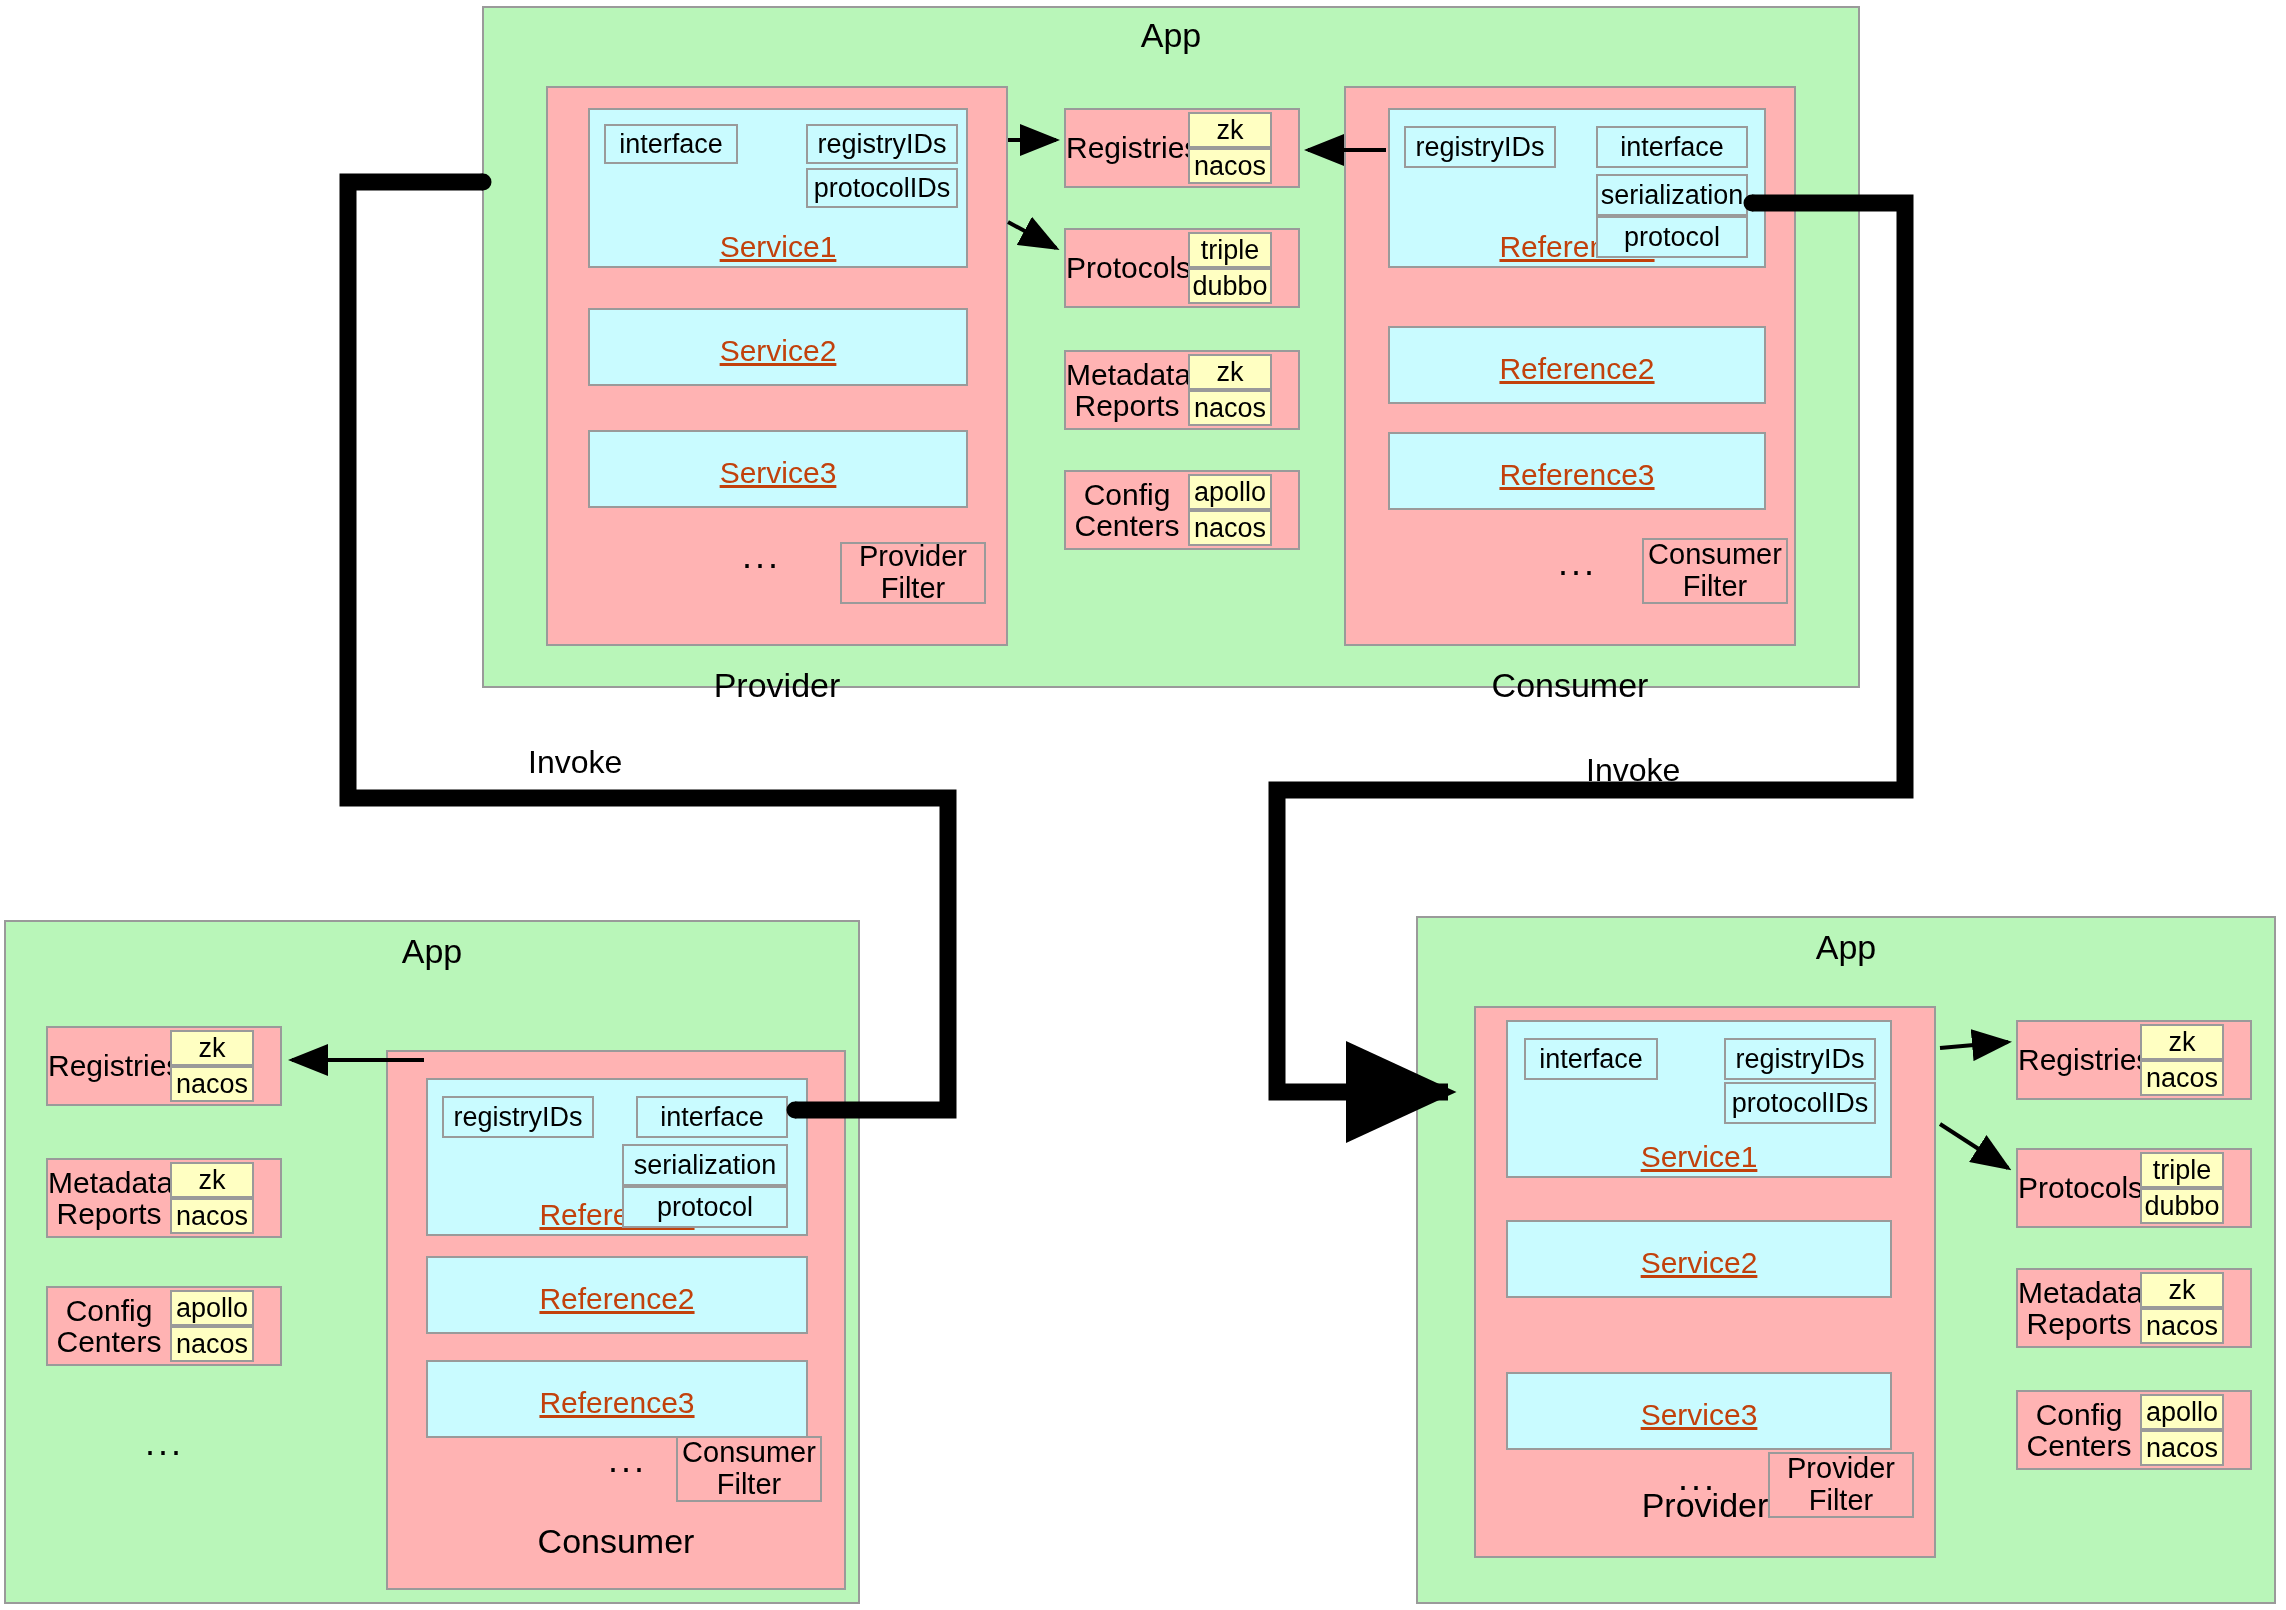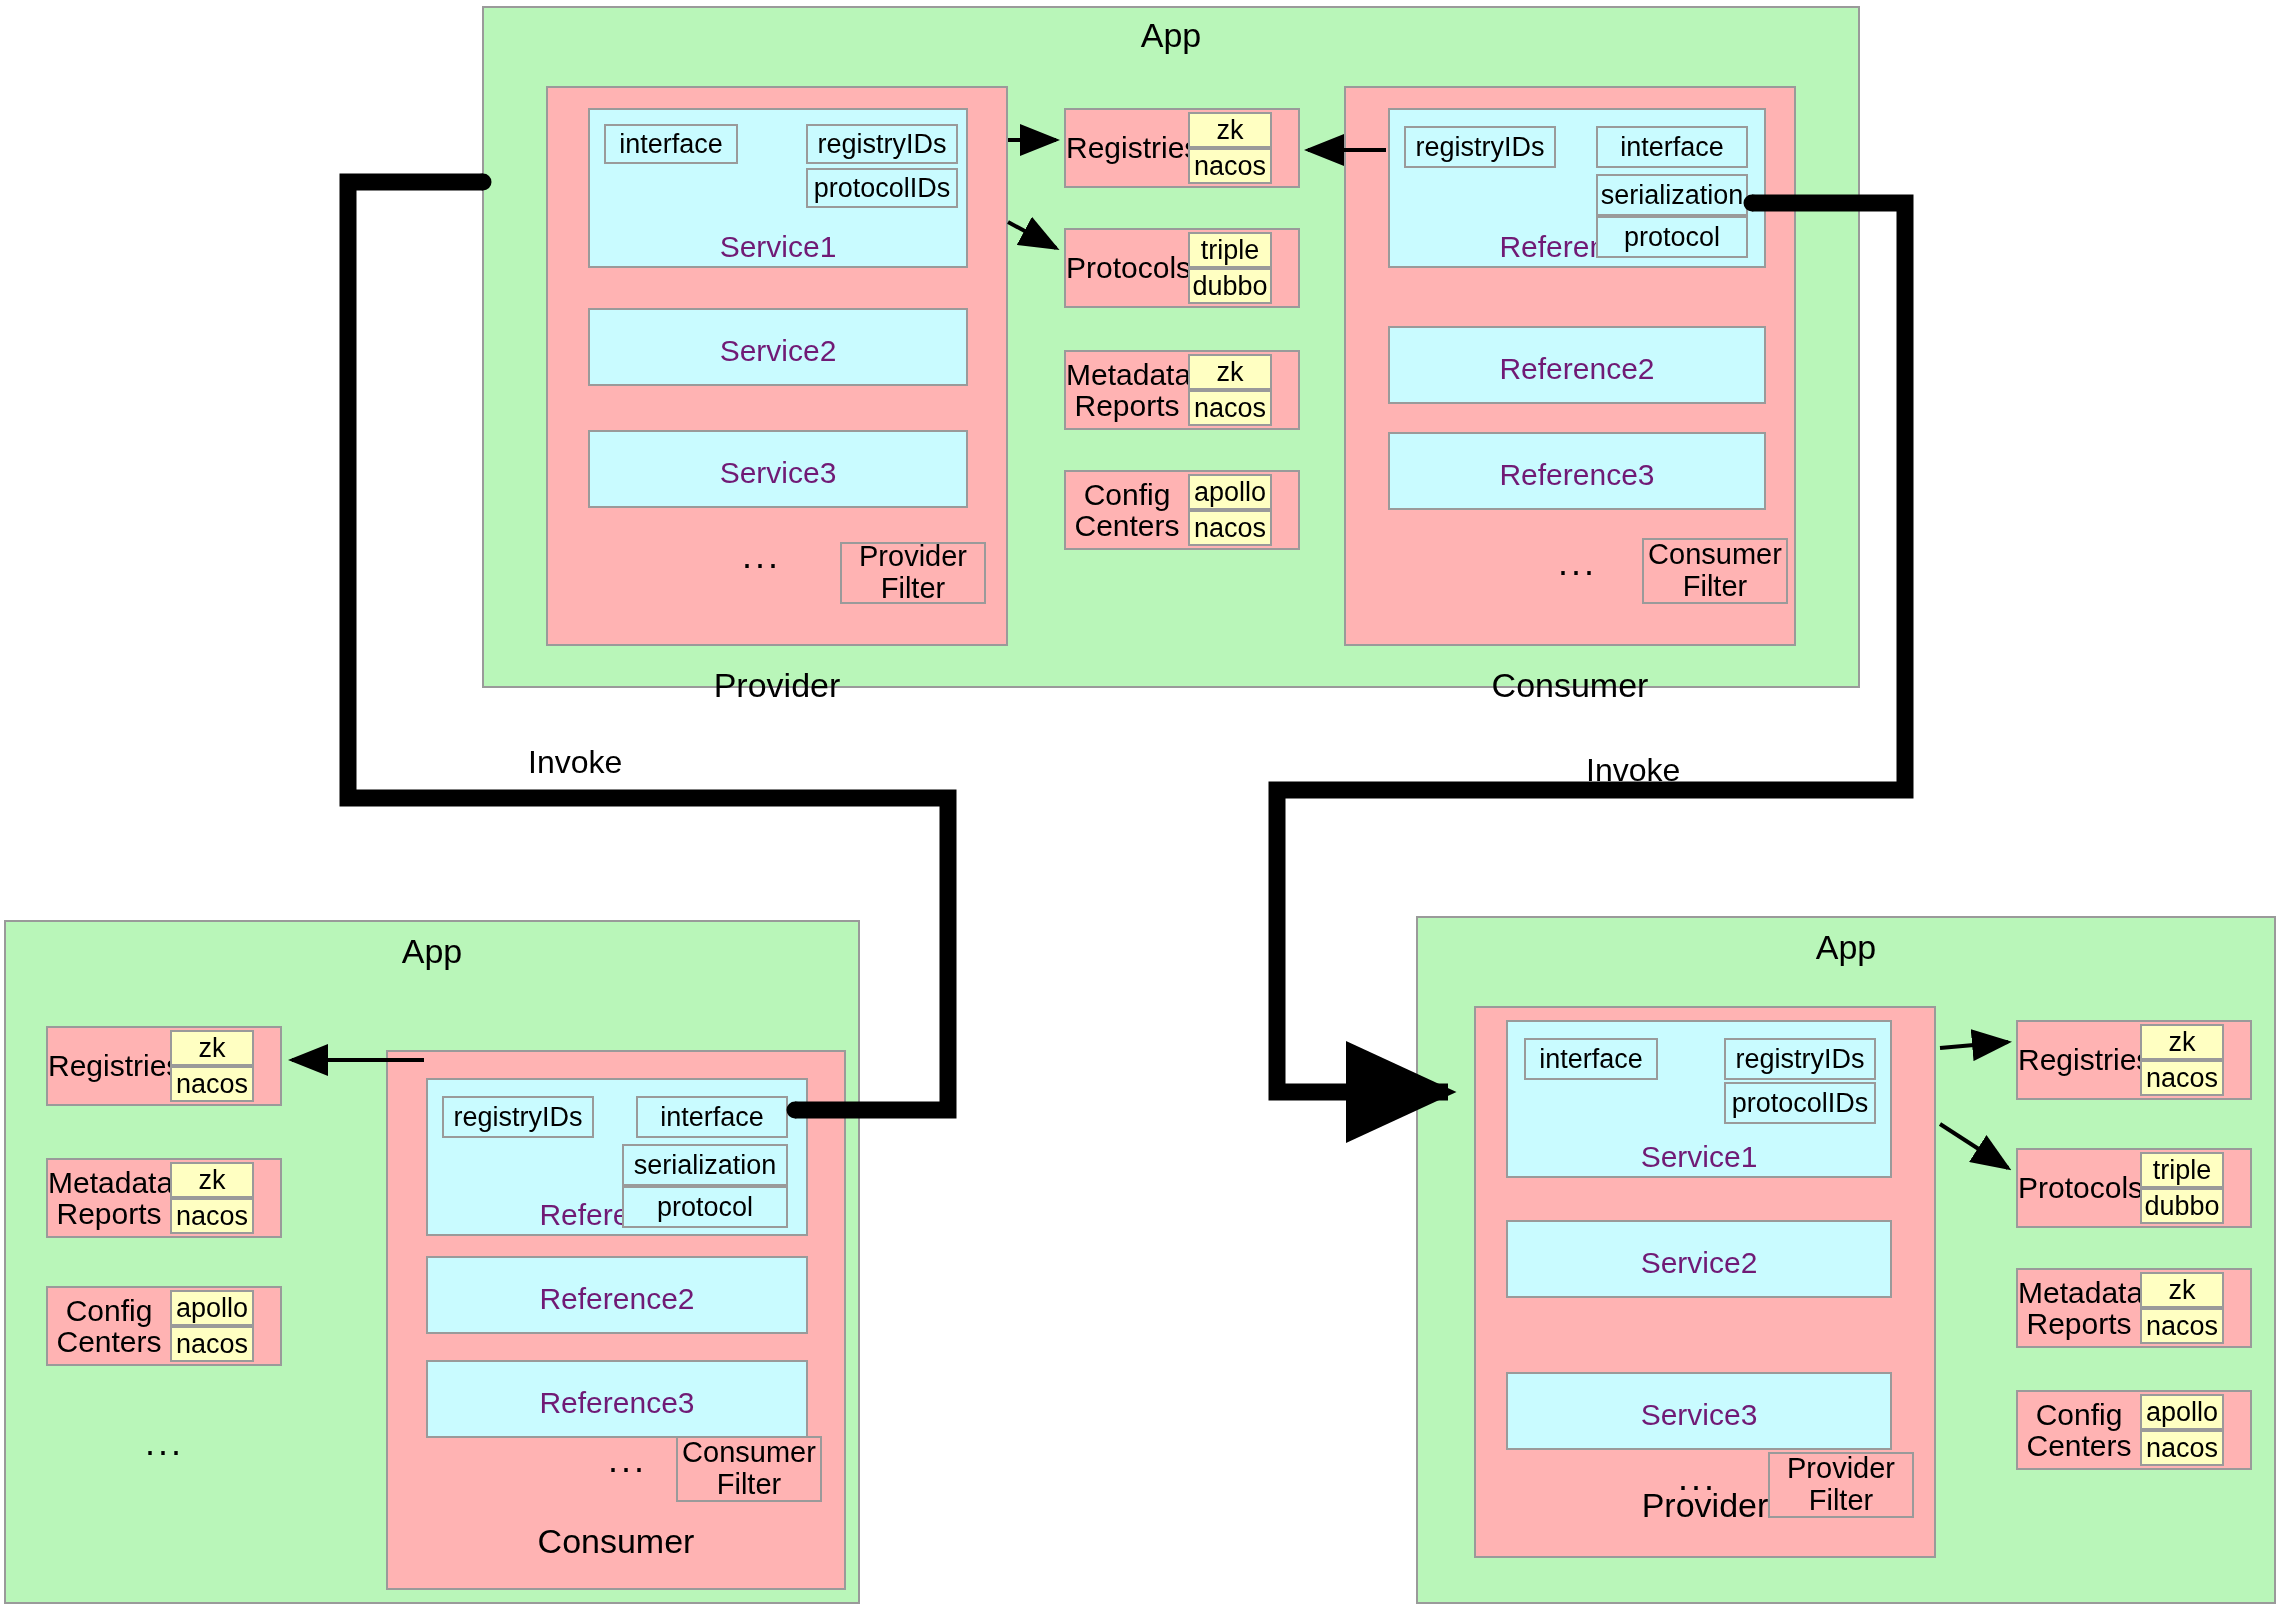--- a/index.html
+++ b/index.html
@@ -6,21 +6,21 @@
   body{font-family:"Liberation Sans",sans-serif;}
   #canvas{position:relative;width:2286px;height:1610px;background:#ffffff;overflow:hidden;}
 
   .app-box{position:absolute;background:#B9F6B9;border:2px solid #9a9a9a;box-sizing:border-box;}
   .app-title{position:absolute;left:0;right:0;text-align:center;font-size:34px;color:#000;}
 
   .role-box{position:absolute;background:#FFB3B3;border:2px solid #9a9a9a;box-sizing:border-box;}
   .role-title{position:absolute;left:0;right:0;text-align:center;font-size:34px;color:#000;}
 
   .svc-box{position:absolute;background:#C9FBFF;border:2px solid #9a9a9a;box-sizing:border-box;}
-  .svc-title{position:absolute;left:0;right:0;text-align:center;font-size:30px;color:#701a75;}
+  .svc-title{position:absolute;left:0;right:0;text-align:center;font-size:30px;color:#c2410c;text-decoration:underline;}
 
   .attr{position:absolute;background:#C9FBFF;border:2px solid #9a9a9a;box-sizing:border-box;
         font-size:27px;color:#000;display:flex;align-items:center;justify-content:center;
         white-space:nowrap;}
 
   .infra{position:absolute;background:#FFB3B3;border:2px solid #9a9a9a;box-sizing:border-box;
          display:flex;align-items:center;}
   .infra-label{font-size:30px;color:#000;line-height:1.05;text-align:center;flex:0 0 auto;}
   .infra-vals{display:flex;flex-direction:column;flex:0 0 auto;}
   .chip{background:#FFFFC2;border:2px solid #9a9a9a;box-sizing:border-box;font-size:27px;

